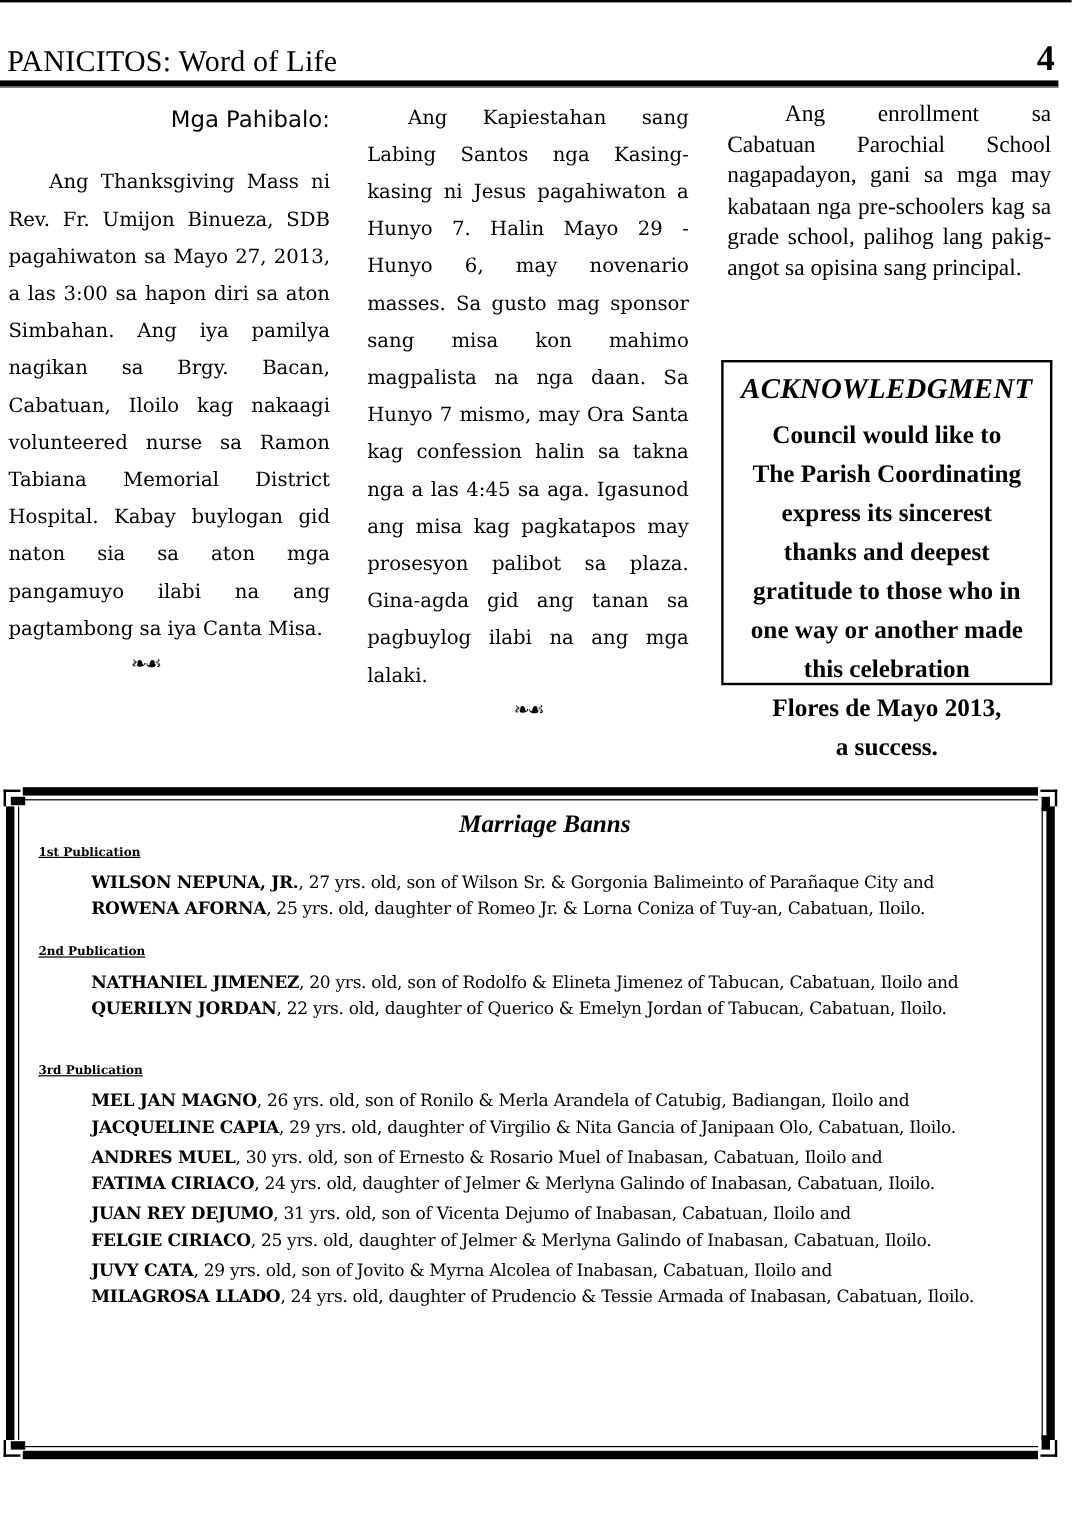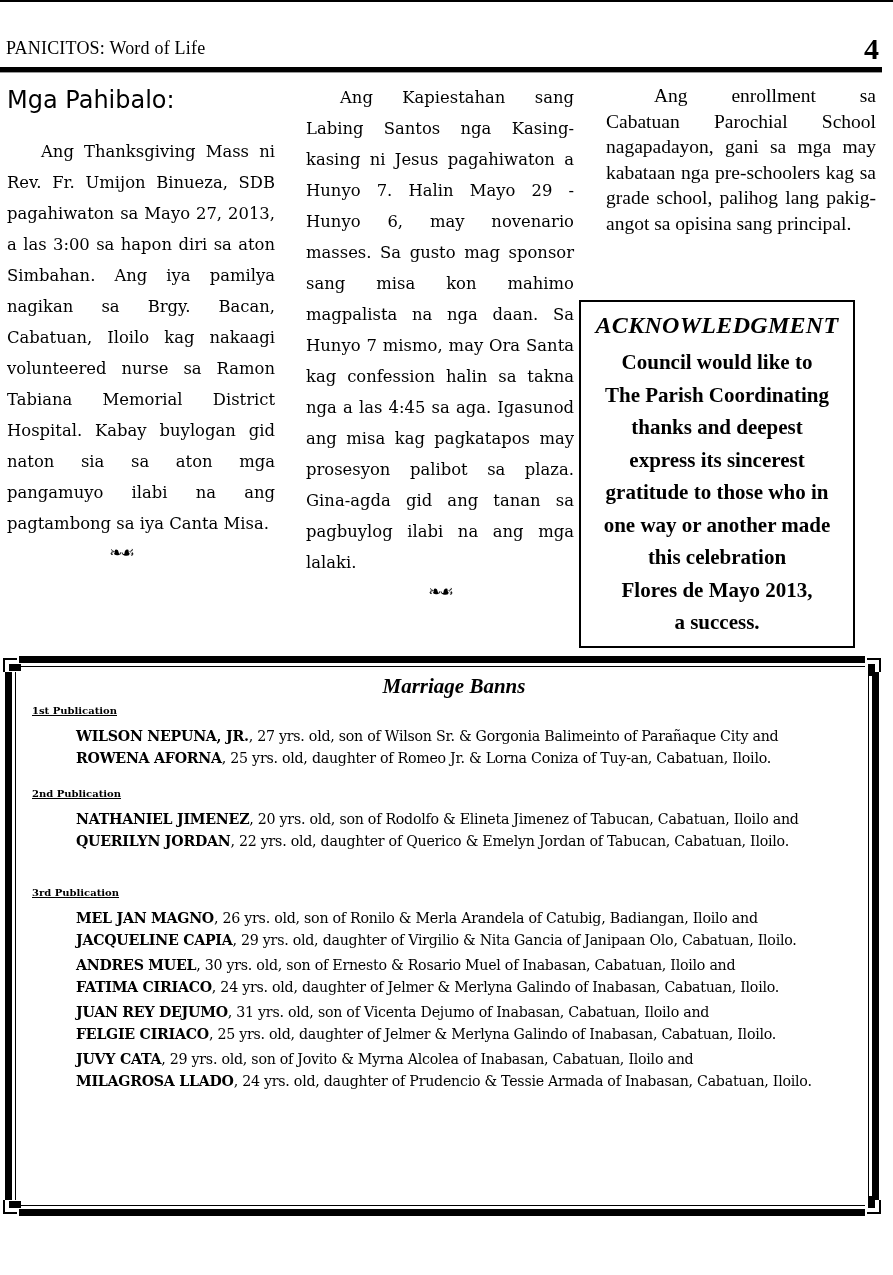--- a/index.html
+++ b/index.html
@@ -1,32 +1,32 @@
 <!DOCTYPE html>
 <html><head>
 <meta charset="utf-8">
 <style>
   html, body { margin: 0; padding: 0; background: #ffffff; }
   body { width: 893px; height: 1275px; position: relative; overflow: hidden; color: #000; font-family: "DejaVu Serif", serif; }
   .top-rule { position: absolute; left: 0; top: 0; width: 893px; height: 2px; background: #000; }
-  .masthead { position: absolute; left: 6px; top: 38px; font-family: "Liberation Serif", serif; font-size: 18px; letter-spacing: 0.2px; }
+  .masthead { position: absolute; left: 6px; top: 38px; font-family: "Liberation Serif", serif; font-size: 25px; letter-spacing: 0.2px; }
   .page-num { position: absolute; right: 14px; top: 32px; font-family: "Liberation Serif", serif; font-weight: bold; font-size: 30px; }
   .head-rule { position: absolute; left: 0; top: 67px; width: 882px; height: 5px; background: #000; border-bottom: 1px solid #999; }
 
   .col { position: absolute; top: 82px; font-family: "DejaVu Serif", serif; font-size: 16.4px; line-height: 31px; text-align: justify; }
   .col p { margin: 0; text-indent: 34px; hyphens: manual; }
   .col1 { left: 7px; width: 268px; }
   .col2 { left: 306px; width: 268px; }
   .col3 { left: 606px; width: 270px; line-height: 25.5px; top: 83px; font-family: "Liberation Serif", serif; font-size: 19.5px; }
   .col3 p { text-indent: 48px; }
-  .section-title { font-family: "DejaVu Sans", sans-serif; font-size: 24px; line-height: 36px; text-align: left; margin-bottom: 18px; }
+  .section-title { font-family: "DejaVu Sans", sans-serif; font-size: 19px; line-height: 36px; text-align: right; margin-left: 42px; margin-bottom: 18px; }
   .ornament { text-align: center; font-size: 16px; line-height: 20px; margin-top: 4px; letter-spacing: -2px; }
   .col1 .ornament { margin-right: 40px; }
 
-  .ack { position: absolute; left: 579px; top: 300px; width: 276px; height: 348px; border: 2px solid #000; box-sizing: border-box; text-align: center; font-family: "Liberation Serif", serif; font-weight: bold; }
+  .ack { position: absolute; left: 601px; top: 300px; width: 276px; height: 271px; border: 2px solid #000; box-sizing: border-box; text-align: center; font-family: "Liberation Serif", serif; font-weight: bold; }
   .ack-title { font-style: italic; font-size: 24px; margin-top: 8px; line-height: 30px; letter-spacing: 0.3px; }
   .ack-body { font-size: 21px; line-height: 32.5px; margin-top: 6px; }
 
   .banns-frame { position: absolute; left: 3px; top: 656px; width: 878px; height: 560px; }
   .bf-top-thick { position: absolute; left: 16px; top: 0; right: 16px; height: 7px; background: #000; }
   .bf-top-thin { position: absolute; left: 16px; top: 10px; right: 16px; height: 1px; background: #000; }
   .bf-left-thick { position: absolute; left: 2px; top: 16px; bottom: 16px; width: 7px; background: #000; }
   .bf-left-thin { position: absolute; left: 12px; top: 16px; bottom: 16px; width: 1px; background: #000; }
   .bf-right-thick { position: absolute; right: 2px; top: 16px; bottom: 16px; width: 7px; background: #000; }
   .bf-right-thin { position: absolute; right: 12px; top: 16px; bottom: 16px; width: 1px; background: #000; }
@@ -72,22 +72,22 @@
 
 <div class="col col3">
   <p>Ang enrollment sa Cabatuan Parochial School nagapadayon, gani sa mga may kabataan nga pre-schoolers kag sa grade school, palihog lang pakig-angot sa opisina sang principal.</p>
 </div>
 
 <div class="ack">
   <div class="ack-title">ACKNOWLEDGMENT</div>
   <div class="ack-body">
     <div>Council would like to</div>
     <div>The Parish Coordinating</div>
+    <div>express its sincerest</div>
     <div>thanks and deepest</div>
-    <div>express its sincerest</div>
     <div>gratitude to those who in</div>
     <div>one way or another made</div>
     <div>this celebration</div>
     <div>Flores de Mayo 2013,</div>
     <div>a success.</div>
   </div>
 </div>
 
 <div class="banns-frame">
   <div class="bf-top-thick"></div>

